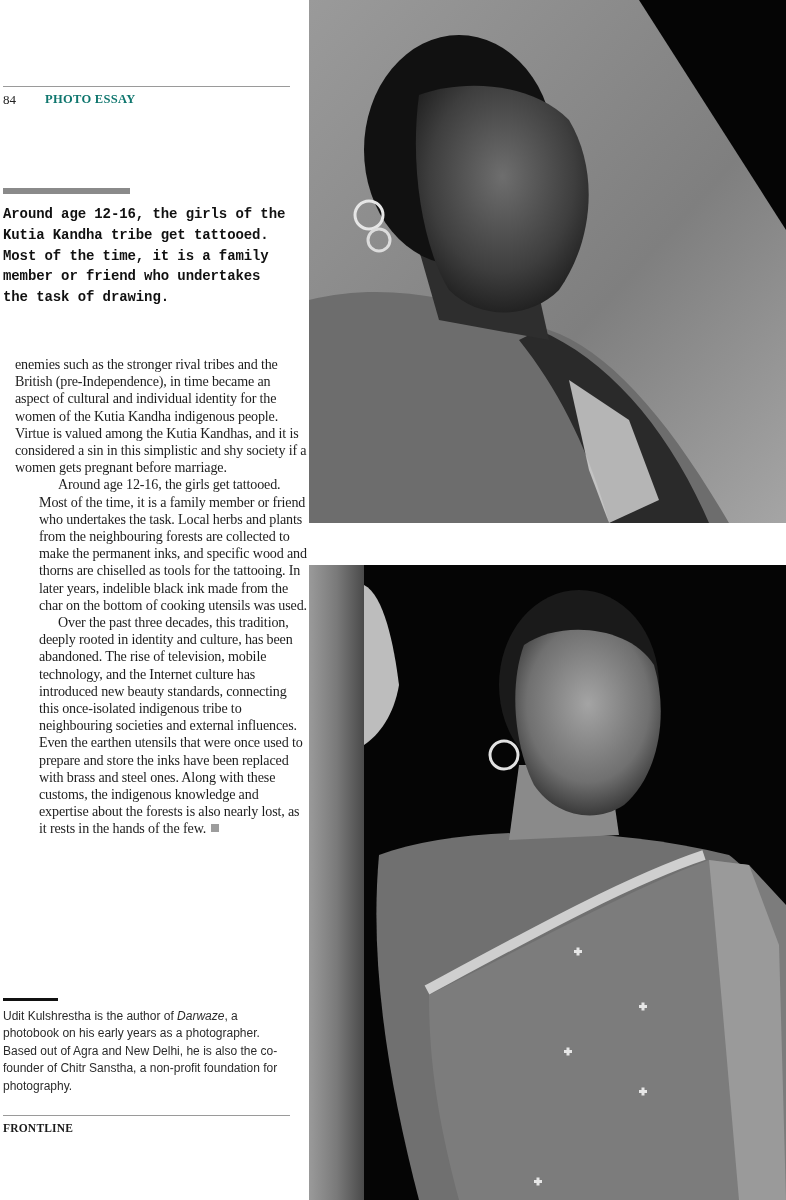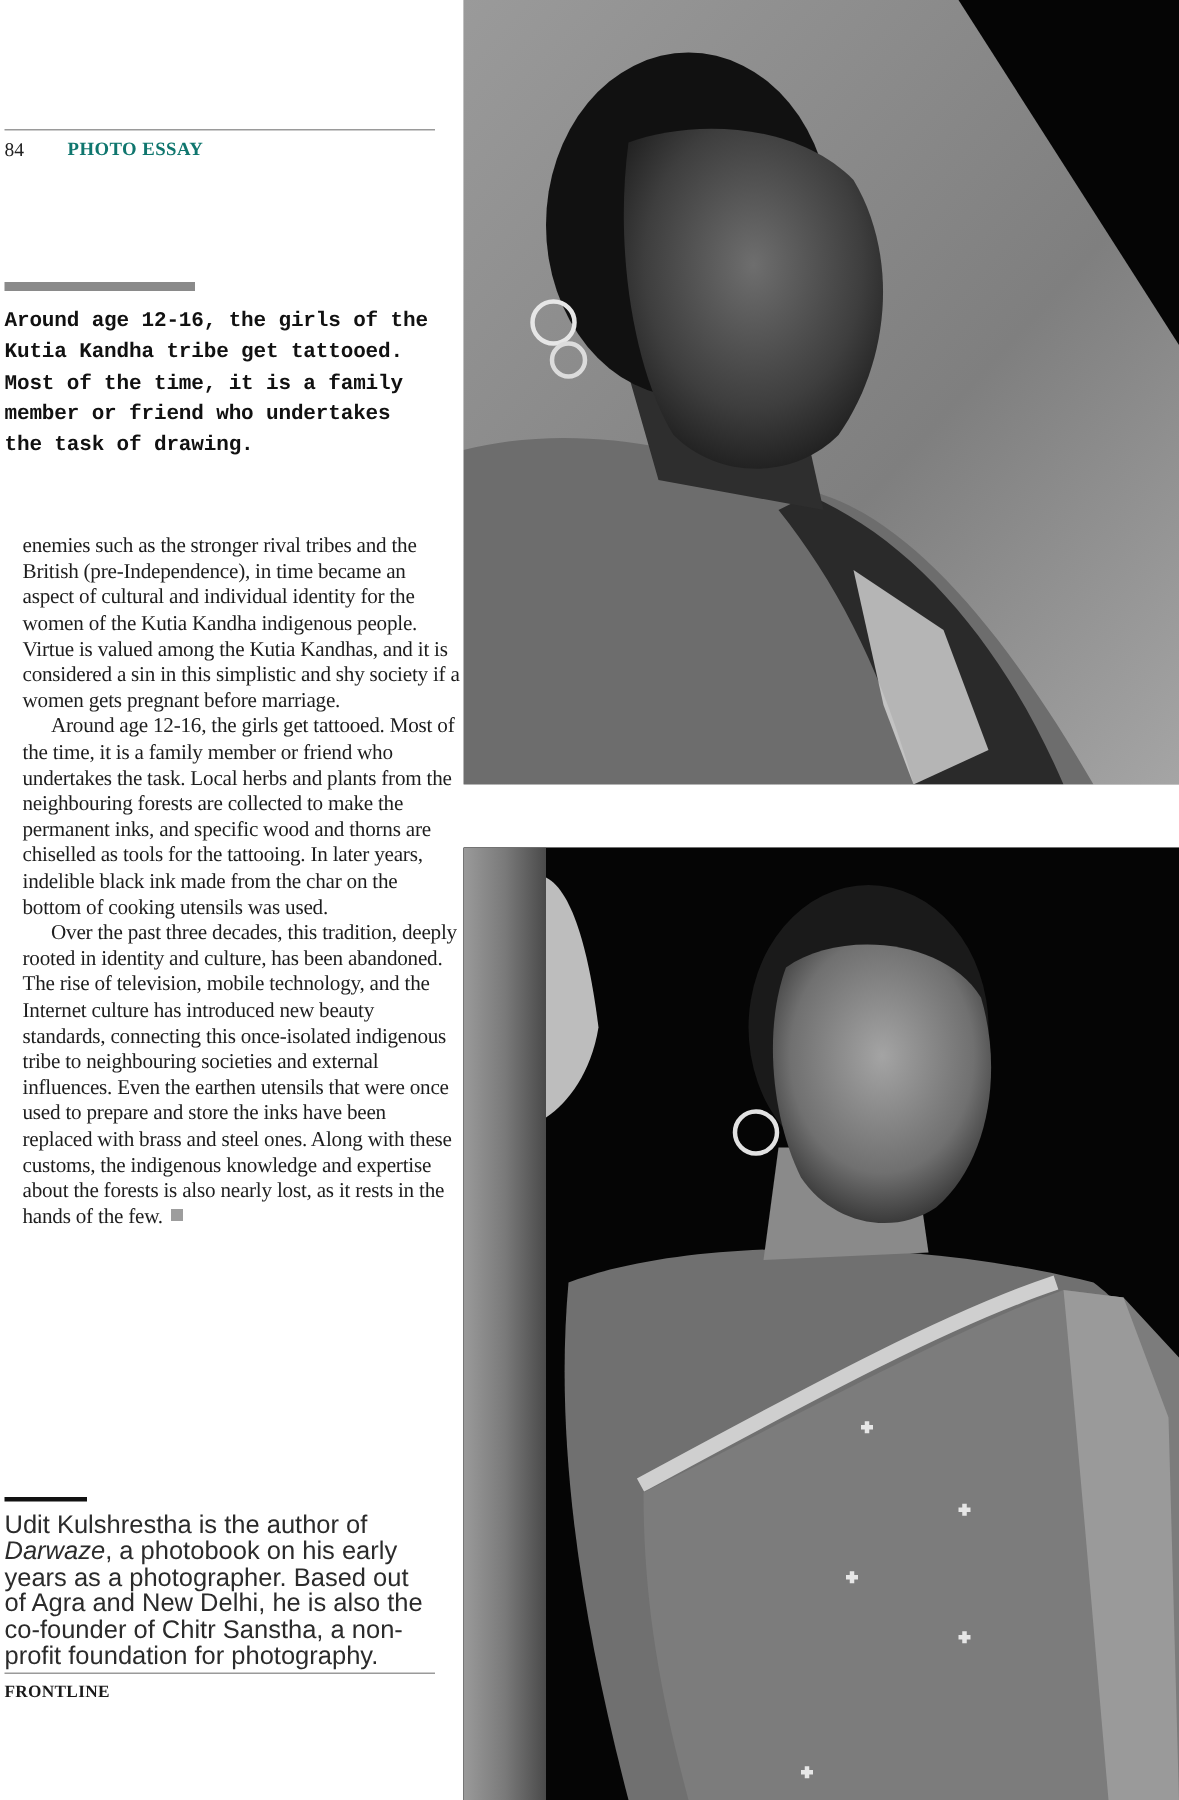--- a/index.html
+++ b/index.html
@@ -4,24 +4,24 @@
 <style>
   html, body { margin:0; padding:0; }
   body { width:786px; height:1200px; position:relative; background:#ffffff; overflow:hidden; font-family:"Liberation Serif", serif; color:#1a1a1a; }
   .rule-top { position:absolute; left:3px; top:86px; width:287px; height:1px; background:#9a9a9a; }
   .folio { position:absolute; left:3px; top:92px; font-size:13px; color:#222; font-family:"Liberation Serif", serif;text-align:center; }
   .section { position:absolute; left:45px; top:92px; font-size:12.5px; color:#0f766e; font-weight:bold; letter-spacing:0.3px; font-family:"Liberation Serif", serif; }
   .pull-bar { position:absolute; left:3px; top:188px; width:127px; height:6px; background:#8a8a8a; }
   .pull { position:absolute; left:3px; top:204px; width:290px; font-family:Liberation Mono, monospace; font-weight:bold; font-size:14px; line-height:20.8px; color:#111; letter-spacing:-0.1px; }
   .body { position:absolute; left:15px; top:356px; width:292px; font-size:14.1px; line-height:17.2px; color:#1d1d1d; letter-spacing:-0.15px; }
   .body p { margin:0; text-indent:0; }
-  .body p + p { text-indent:19px; }
+  .body p + p { text-indent:19px;margin-left:24px; }
   .end-mark { display:inline-block; width:8px; height:8px; background:#9d9d9d; margin-left:5px; vertical-align:1px; }
   .bio-bar { position:absolute; left:3px; top:998px; width:55px; height:3px; background:#111; }
-  .bio { position:absolute; left:3px; top:1008px; width:285px; font-family:"Liberation Sans", sans-serif; font-size:17px; line-height:17.4px; color:#2b2b2b; }
+  .bio { position:absolute; left:3px; top:1008px; width:285px; font-family:"Liberation Sans", sans-serif; font-size:12px; line-height:17.4px; color:#2b2b2b; }
   .rule-bottom { position:absolute; left:3px; top:1115px; width:287px; height:1px; background:#9a9a9a; }
   .footer { position:absolute; left:3px; top:1122px; font-size:11.5px; font-weight:bold; color:#1a1a1a; font-family:"Liberation Serif", serif; letter-spacing:0.2px;text-align:right; }
 
   .photo { position:absolute; overflow:hidden; }
   .photo1 { left:309px; top:0; width:477px; height:523px; background:#8d8d8d; }
   .photo2 { left:309px; top:565px; width:477px; height:635px; background:#050505; }
 </style>
 </head>
 <body>
 

